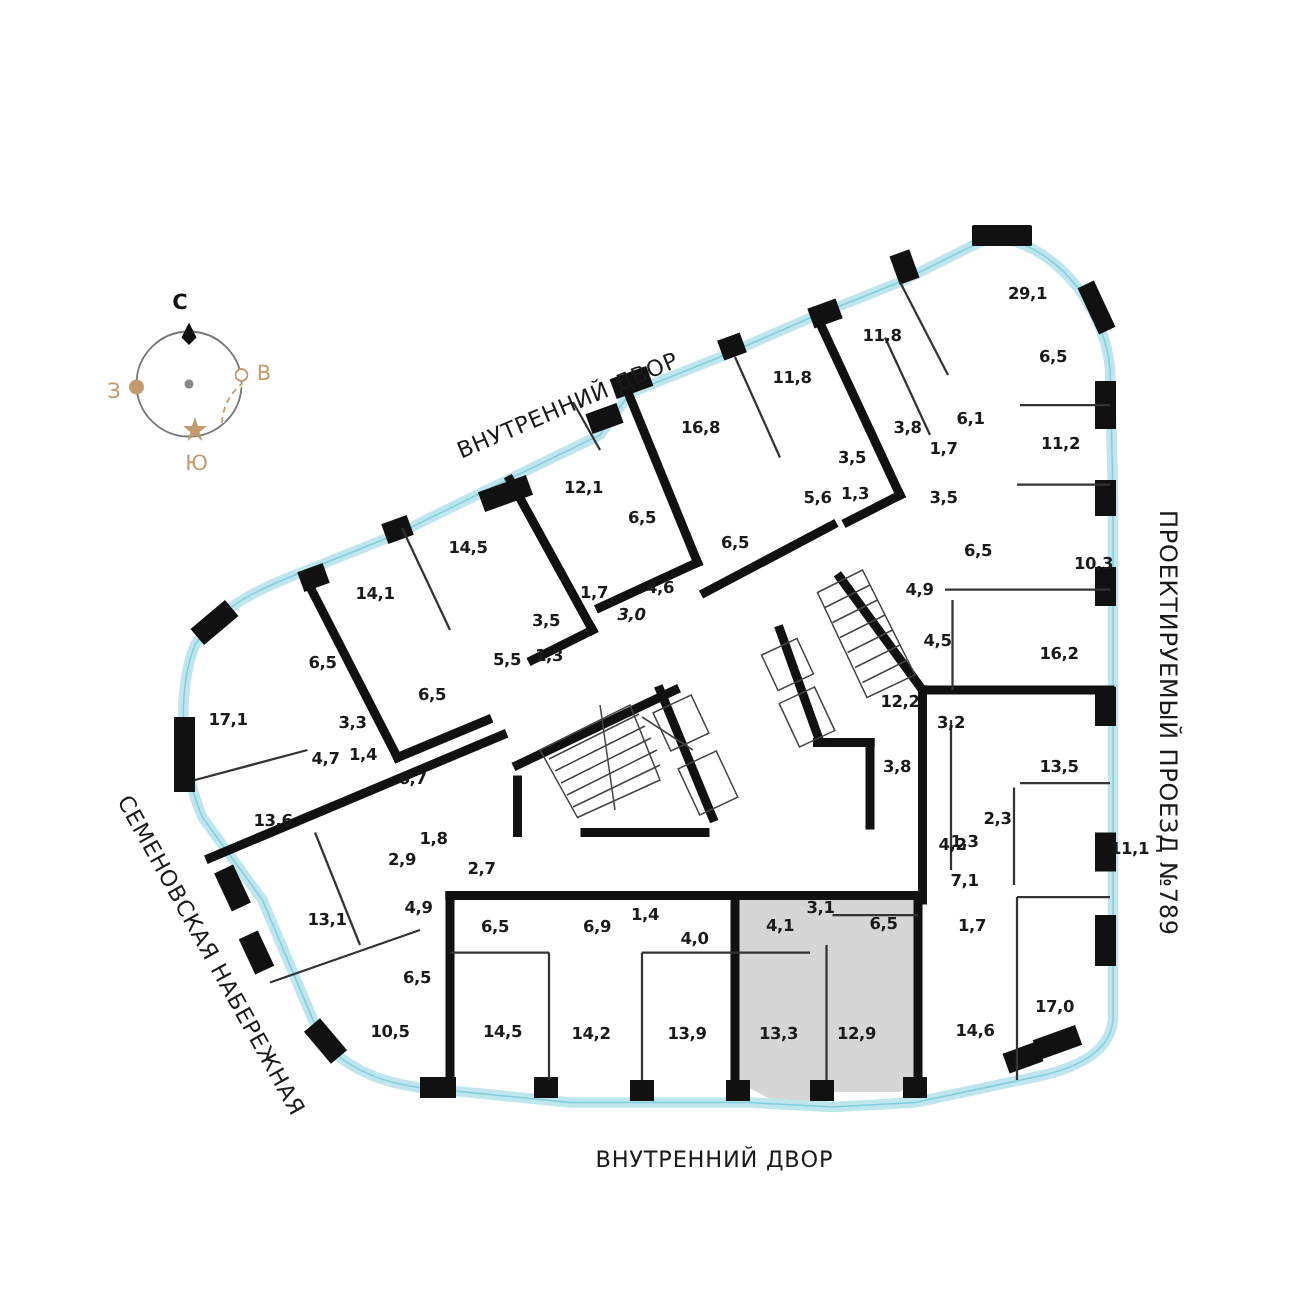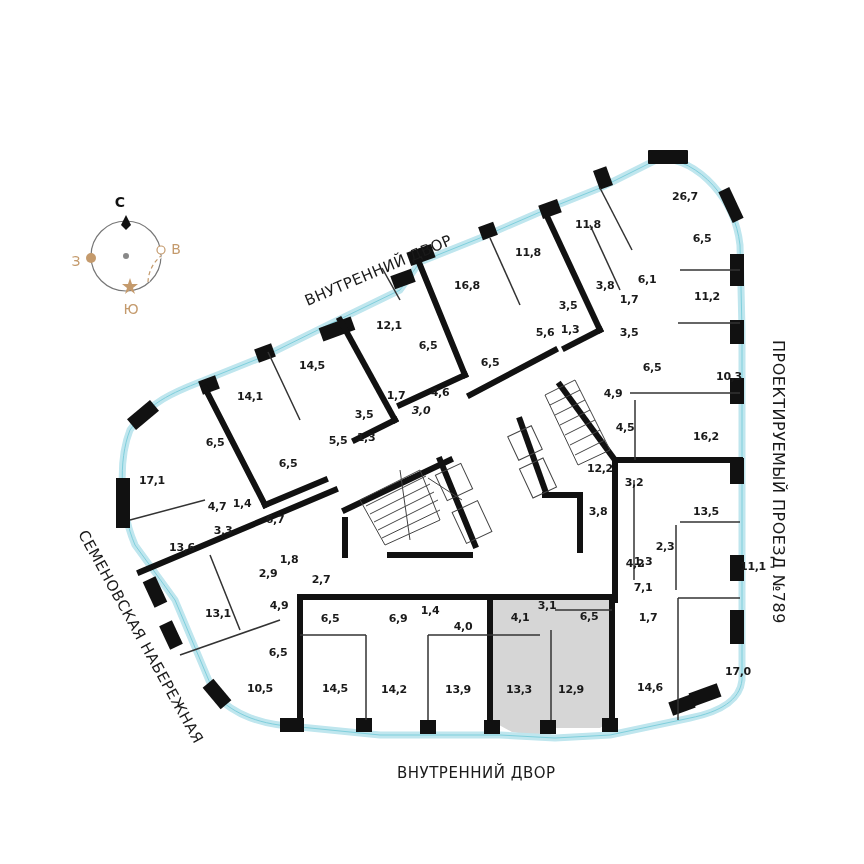--- a/index.html
+++ b/index.html
@@ -155,21 +155,21 @@
   <span class="compass-label" style="left:176px;top:249px;color:#c49a6c;">В</span>
   <span class="compass-label" style="left:131px;top:309px;color:#c49a6c;">Ю</span>
   <span class="compass-label" style="left:76px;top:261px;color:#c49a6c;">З</span>
 
   <span class="street" style="left:302px;top:293px;transform:rotate(-23deg);">ВНУТРЕННИЙ ДВОР</span>
   <span class="street" style="left:397px;top:764px;">ВНУТРЕННИЙ ДВОР</span>
   <span class="street" style="left:90px;top:527px;transform:rotate(61deg);">СЕМЕНОВСКАЯ НАБЕРЕЖНАЯ</span>
   <span class="street" style="left:788px;top:340px;transform:rotate(90deg);font-size:16px;">ПРОЕКТИРУЕМЫЙ ПРОЕЗД №789</span>
 
   <div id="room-labels">
-      <span class="room-label" style="left: 685px; top: 196px;">26,7</span>
+      <span class="room-label" style="left: 685px; top: 196px;">29,1</span>
       <span class="room-label" style="left: 702px; top: 238px;">6,5</span>
       <span class="room-label" style="left: 588px; top: 224px;">11,8</span>
       <span class="room-label" style="left: 528px; top: 252px;">11,8</span>
       <span class="room-label" style="left: 647px; top: 279px;">6,1</span>
       <span class="room-label" style="left: 707px; top: 296px;">11,2</span>
       <span class="room-label" style="left: 605px; top: 285px;">3,8</span>
       <span class="room-label" style="left: 568px; top: 305px;">3,5</span>
       <span class="room-label" style="left: 629px; top: 299px;">1,7</span>
       <span class="room-label" style="left: 545px; top: 332px;">5,6</span>
       <span class="room-label" style="left: 570px; top: 329px;">1,3</span>
@@ -196,21 +196,21 @@
       <span class="room-label" style="left: 706px; top: 511px;">13,5</span>
       <span class="room-label" style="left: 635px; top: 527px; margin-top: 36px;">4,2</span>
       <span class="room-label" style="left: 665px; top: 546px;">2,3</span>
       <span class="room-label" style="left: 643px; top: 561px;">1,3</span>
       <span class="room-label" style="left: 723px; top: 566px; margin-left: 30px;">11,1</span>
       <span class="room-label" style="left: 643px; top: 587px;">7,1</span>
       <span class="room-label" style="left: 648px; top: 617px;">1,7</span>
       <span class="room-label" style="left: 589px; top: 616px;">6,5</span>
       <span class="room-label" style="left: 547px; top: 605px;">3,1</span>
       <span class="room-label" style="left: 520px; top: 617px;">4,1</span>
-      <span class="room-label" style="left: 738px; top: 671px; text-align: center;">17,0</span>
+      <span class="room-label" style="left: 703px; top: 671px; text-align: center;">17,0</span>
       <span class="room-label" style="left: 650px; top: 687px;">14,6</span>
       <span class="room-label" style="left: 571px; top: 689px;">12,9</span>
       <span class="room-label" style="left: 519px; top: 689px;">13,3</span>
       <span class="room-label" style="left: 458px; top: 689px;">13,9</span>
       <span class="room-label" style="left: 394px; top: 689px;">14,2</span>
       <span class="room-label" style="left: 335px; top: 688px;">14,5</span>
       <span class="room-label" style="left: 260px; top: 688px;">10,5</span>
       <span class="room-label" style="left: 278px; top: 652px;">6,5</span>
       <span class="room-label" style="left: 330px; top: 618px;">6,5</span>
       <span class="room-label" style="left: 398px; top: 618px;">6,9</span>
@@ -218,19 +218,19 @@
       <span class="room-label" style="left: 463px; top: 626px;">4,0</span>
       <span class="room-label" style="left: 218px; top: 613px;">13,1</span>
       <span class="room-label" style="left: 279px; top: 605px;">4,9</span>
       <span class="room-label" style="left: 321px; top: 579px;">2,7</span>
       <span class="room-label" style="left: 268px; top: 573px;">2,9</span>
       <span class="room-label" style="left: 289px; top: 559px;">1,8</span>
       <span class="room-label" style="left: 182px; top: 547px;">13,6</span>
       <span class="room-label" style="left: 275px; top: 519px;">6,7</span>
       <span class="room-label" style="left: 217px; top: 506px;">4,7</span>
       <span class="room-label" style="left: 242px; top: 503px;">1,4</span>
-      <span class="room-label" style="left: 223px; top: 482px; margin-top: 48px;">3,3</span>
+      <span class="room-label" style="left: 235px; top: 482px;">3,3</span>
       <span class="room-label" style="left: 152px; top: 480px;">17,1</span>
       <span class="room-label" style="left: 215px; top: 442px;">6,5</span>
       <span class="room-label" style="left: 288px; top: 463px;">6,5</span>
       <span class="room-label" style="left: 250px; top: 396px;">14,1</span>
     </div>
 </div>
 
 </body></html>

